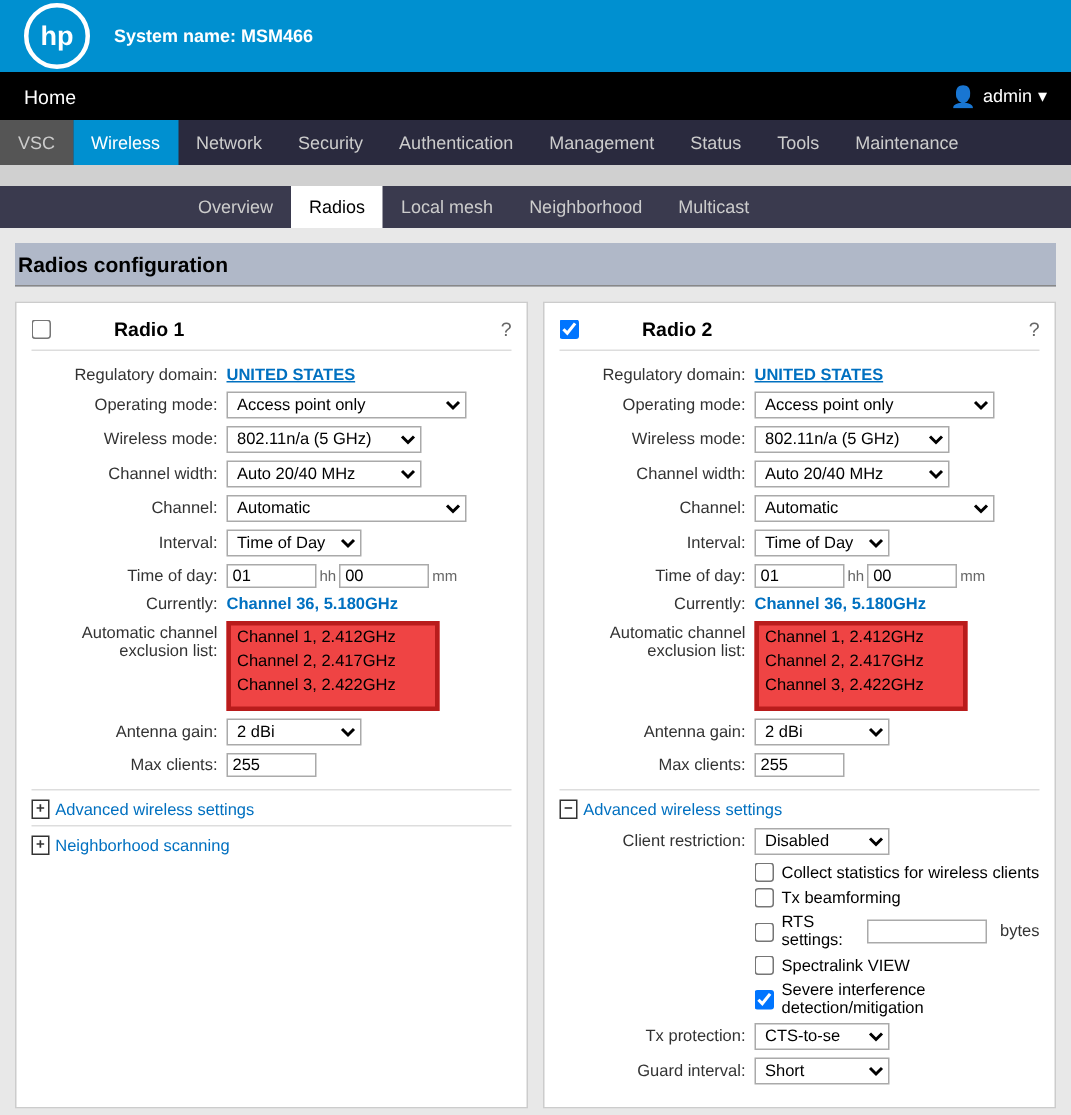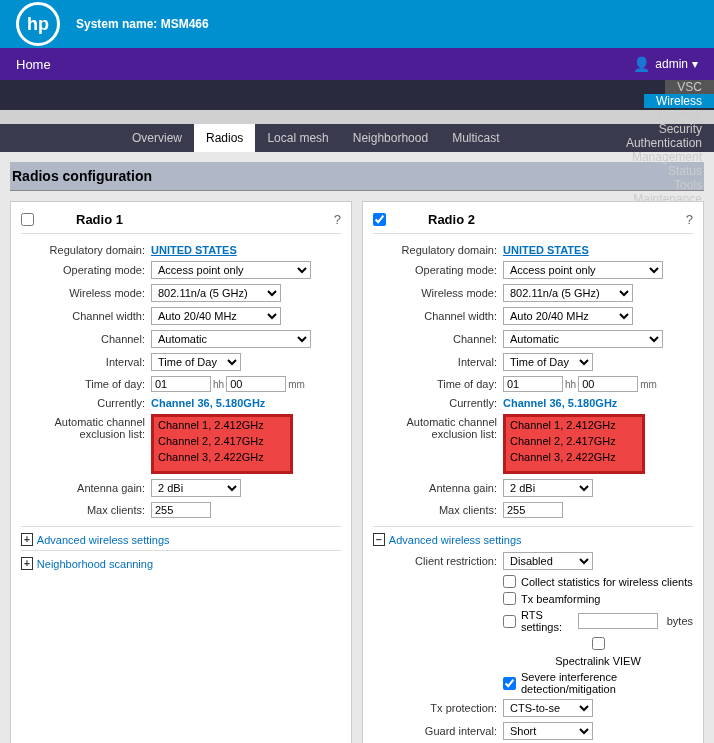--- a/index.html
+++ b/index.html
@@ -23,41 +23,40 @@
     }
     .app-title {
       color: white; font-size: 22px; font-weight: bold; flex: 1;
     }
     .system-name {
       color: white; font-size: 12px; font-weight: bold;
     }
 
     
     .nav-home-bar {
-      background: #4c1d95;
+      background: #000000;
       display: flex;
       align-items: center;
       padding: 0 16px;
       height: 32px;
     }
     .home-link {
       color: white; font-size: 13px; text-decoration: none; margin-right: auto;
     }
     .admin-area {
       color: white; font-size: 12px; display: flex; align-items: center; gap: 4px;
     }
     .admin-icon { font-size: 14px; }
 
     
     .main-nav {
       background: #2a2a3e;
       display: flex;
       align-items: flex-end;
       height: 30px;
-      flex-direction: column;
     }
     .main-nav-item {
       color: #ccc;
       font-size: 12px;
       padding: 0 12px;
       height: 100%;
       display: flex; align-items: center;
       cursor: pointer;
       text-decoration: none;
     }
@@ -500,21 +499,21 @@
             <span>Tx beamforming</span>
           </div>
 
           <div class="checkbox-row" style="margin-left:130px;">
             <input type="checkbox" style="">
             <span>RTS settings:</span>
             <input type="text" class="xwide" style="">
             <span class="bytes-label">bytes</span>
           </div>
 
-          <div class="checkbox-row" style="margin-left:130px;flex-direction:column;">
+          <div class="checkbox-row" style="margin-left:130px;">
             <input type="checkbox" style="">
             <span>Spectralink VIEW</span>
           </div>
 
           <div class="checkbox-row" style="margin-left:130px;">
             <input type="checkbox" checked="" style="">
             <span>Severe interference detection/mitigation</span>
           </div>
 
           <div class="form-row">

